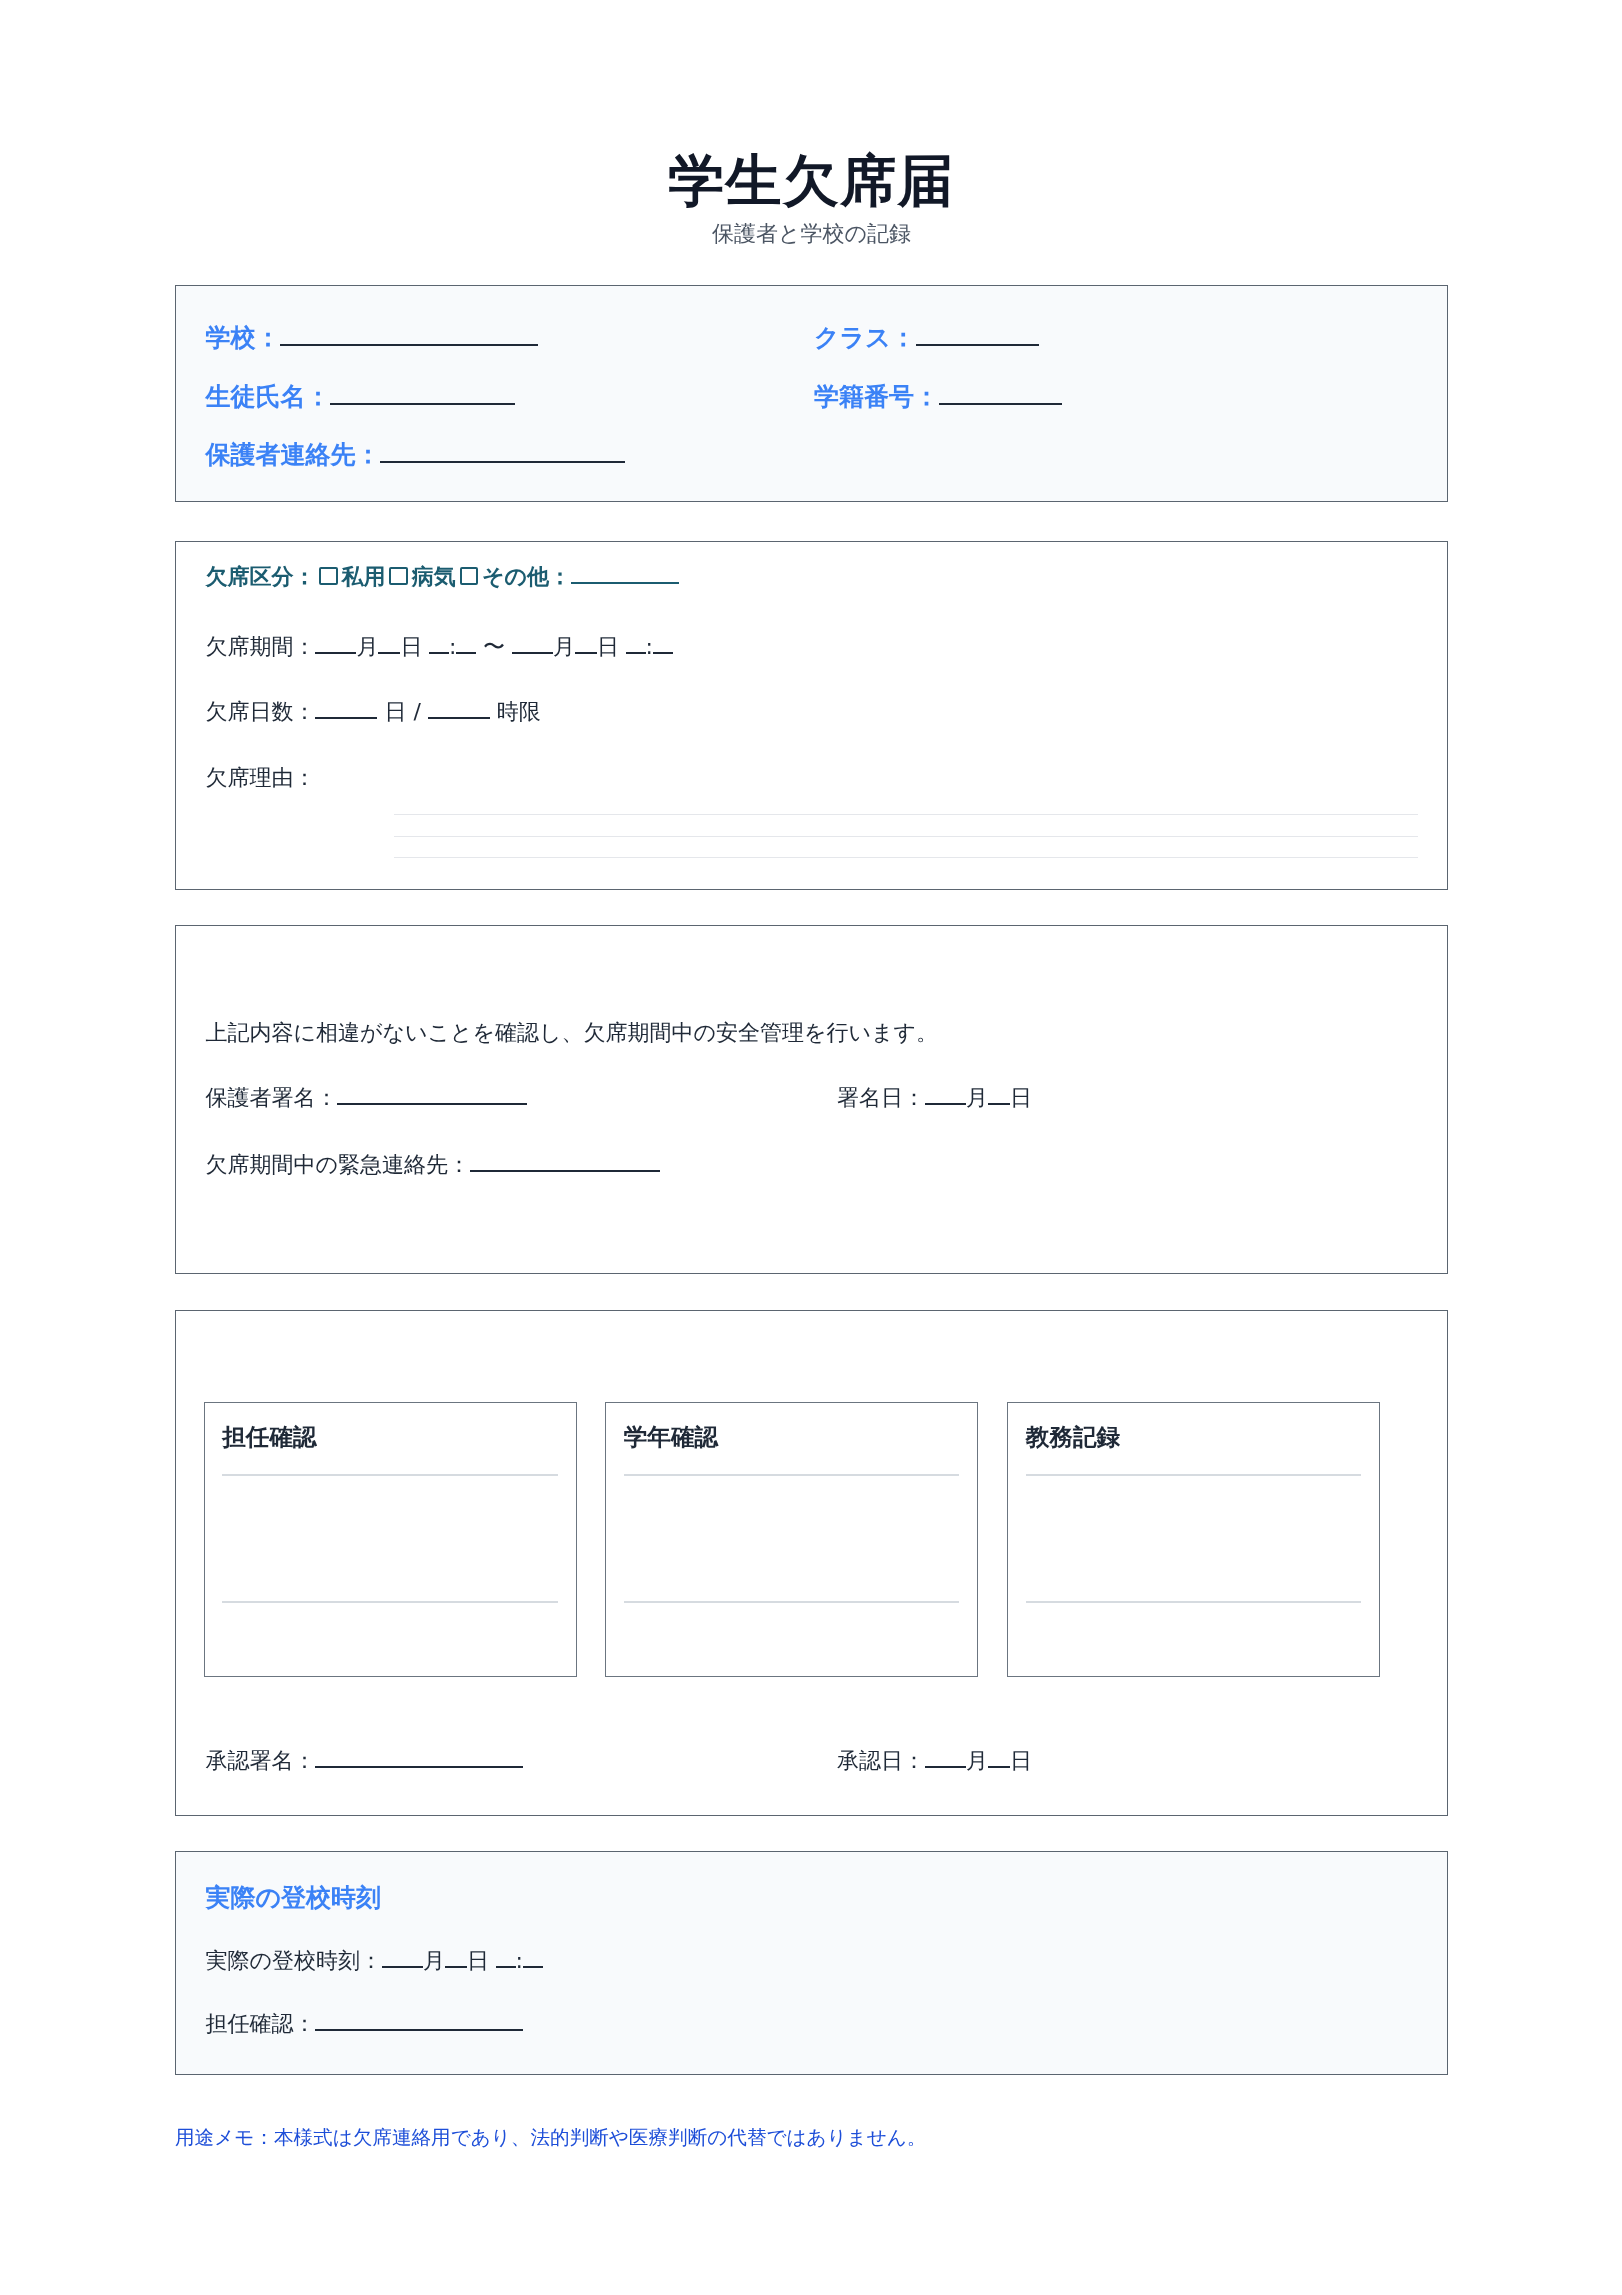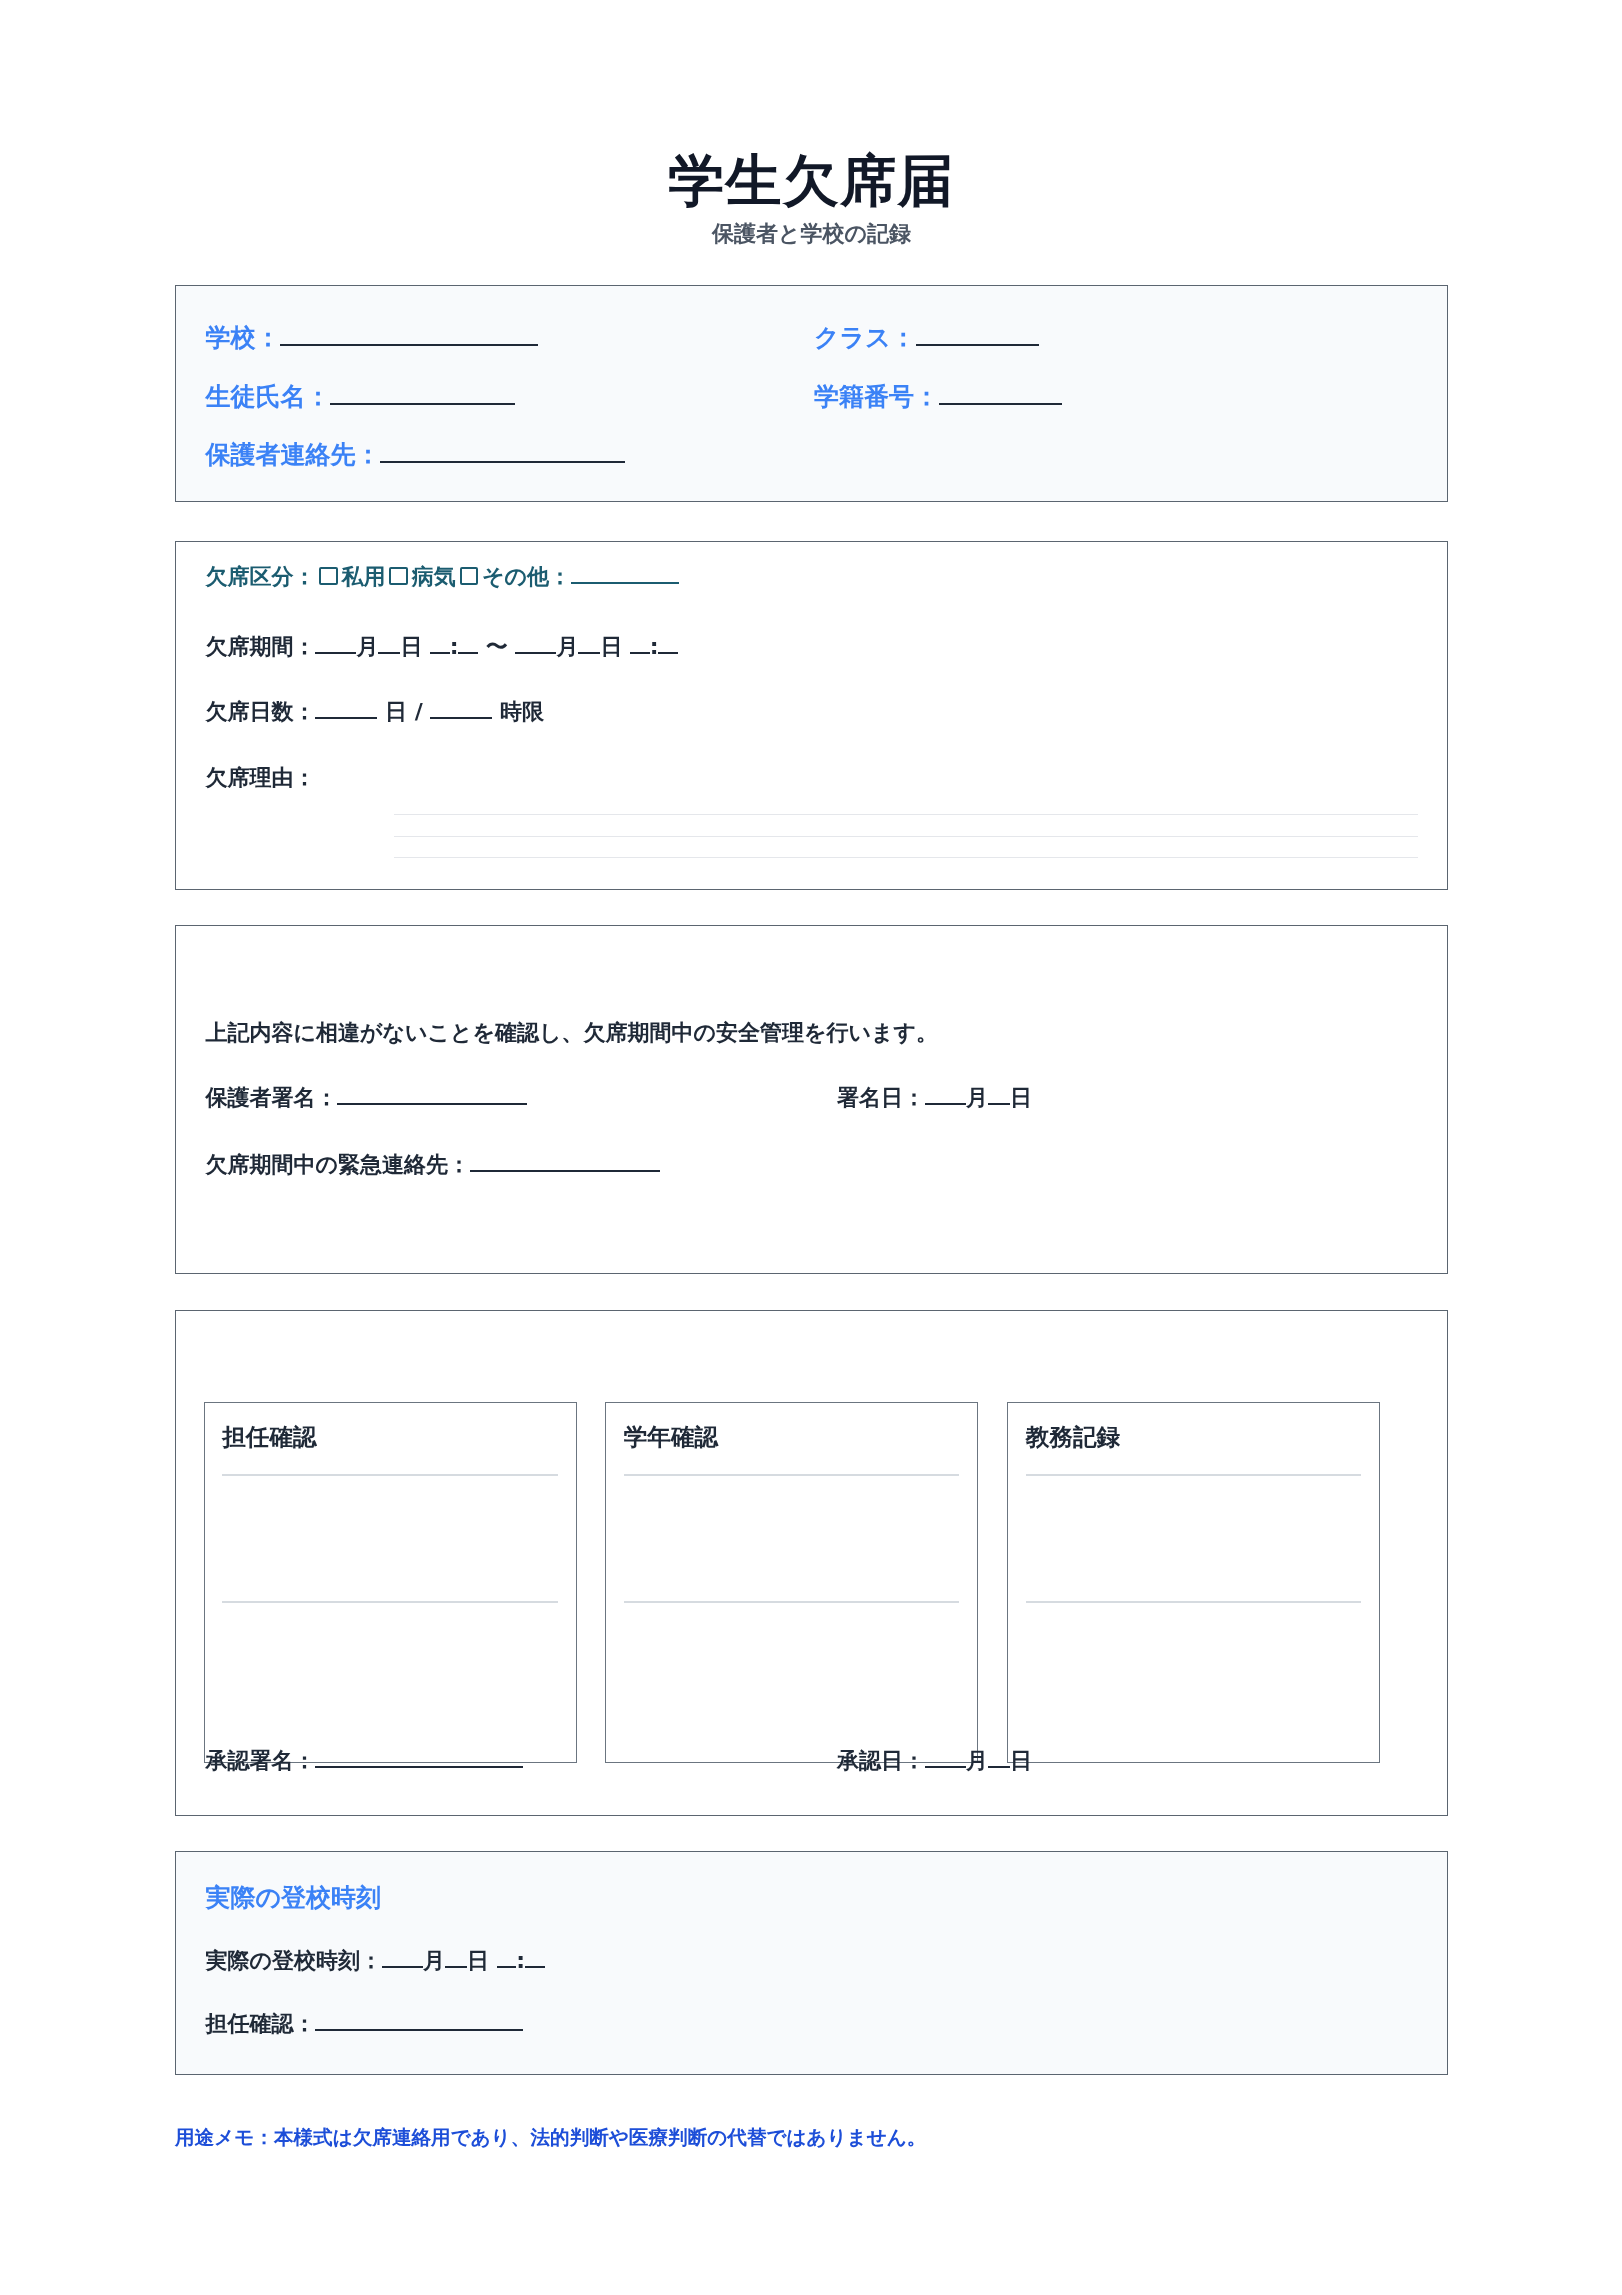--- a/index.html
+++ b/index.html
@@ -1,29 +1,29 @@
 <!DOCTYPE html>
 <html style="font-size:10.5px"><head>
 <meta charset="utf-8">
 <style>
   html, body { margin:0; padding:0; background:#ffffff; }
   body { width:1623px; height:2295px; position:relative; overflow:hidden;
          font-family:"DejaVu Sans","Liberation Sans",sans-serif; color:#1f2937; }
-  .abs { position:absolute;font-weight:bold; }
+  .abs { position:absolute; }
   .title { left:0; width:1623px; top:145px; text-align:center; font-size:56px; font-weight:bold; color:#111827; line-height:72px; letter-spacing:1.3px; }
   .subtitle { left:0; width:1623px; top:219px; text-align:center; font-size:22px; color:#4b5563; line-height:30px; }
   .box { position:absolute; left:175px; width:1273px; border:1.3px solid #5b6570; box-sizing:border-box; }
   .shade { background:#f8fafc; }
   .t-bold { font-size:25px; font-weight:bold; color:#3b82f6; white-space:nowrap; line-height:33px; }
   .t-norm { font-size:22px; color:#1f2937; white-space:nowrap; line-height:30px; }
   .t-accent { font-size:22px; font-weight:bold; color:#1b5c70; white-space:nowrap; line-height:30px; }
   .uline { display:inline-block; border-bottom:2.6px solid #1f2937; vertical-align:baseline; height:0.7px; }
   .uline-accent { display:inline-block; border-bottom:2.6px solid #1b5c70; height:0.7px; }
   .ruled { position:absolute; height:1.3px; background:#e5e7eb; }
-  .subbox { position:absolute; top:91px; width:373px; height:361px; border:1.3px solid #6b7580; box-sizing:border-box; background:#fff; }
+  .subbox { position:absolute; top:91px; width:373px; height:275px; border:1.3px solid #6b7580; box-sizing:border-box; background:#fff; }
   .subbox .sb-title { position:absolute; left:17.7px; top:18.3px; font-size:23.6px; font-weight:bold; color:#1f2937; white-space:nowrap; }
   .subbox .sb-line { position:absolute; left:17.7px; right:17.7px; height:2px; background:#d6dbe0; }
   .footer-note { left:175px; top:2124px; font-size:19.6px; color:#1d4ed8; white-space:nowrap; }
   .chk { display:inline-block; width:14.4px; height:14.4px; border:2.6px solid #1b5c70; border-radius:2px; vertical-align:-1.3px; margin:0 3.9px; }
 </style>
 </head>
 <body>
 
 <div class="abs title">学生欠席届</div>
 <div class="abs subtitle">保護者と学校の記録</div>

